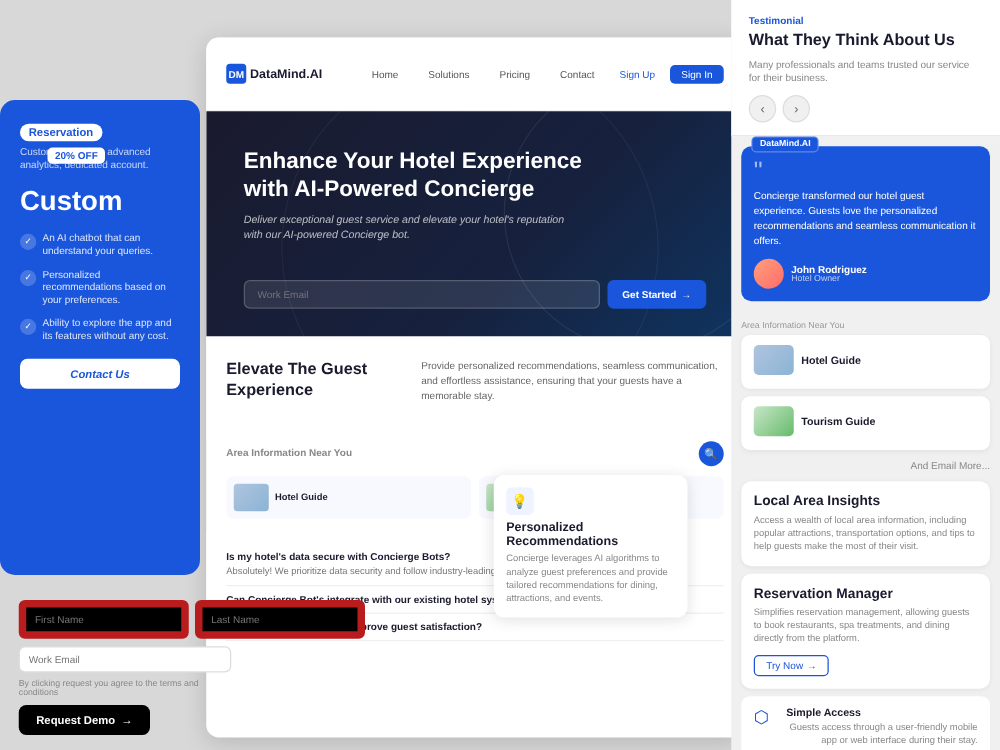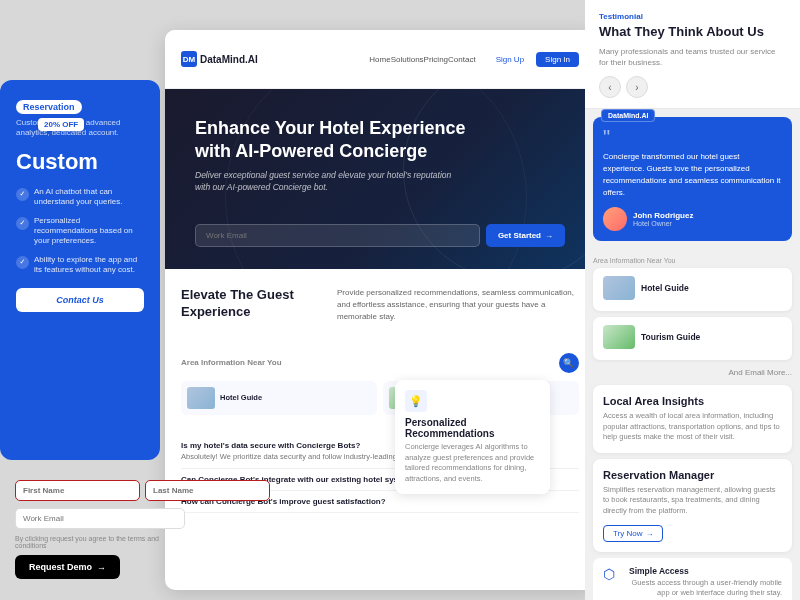--- a/index.html
+++ b/index.html
@@ -107,27 +107,26 @@
       z-index: 10;
       padding: 10px 15px;
     }
     .form-row {
       display: flex;
       gap: 5px;
       margin-bottom: 6px;
     }
     .form-input {
       flex: 1;
-      background: #ffffff;
-      border: 1px solid #b91c1c;
+      background: #000000;
+      border: 6px solid #b91c1c;
       border-radius: 5px;
       padding: 5px 7px;
       font-size: 8px;
       color: #888;
-      font-weight: bold;
     }
     .form-input-full {
       width: 100%;
       background: #fff;
       border: 1px solid #ddd;
       border-radius: 5px;
       padding: 5px 7px;
       font-size: 8px;
       color: #888;
       margin-bottom: 6px;
@@ -191,21 +190,21 @@
       background: #1a56db;
       border-radius: 3px;
       display: flex;
       align-items: center;
       justify-content: center;
       color: #fff;
       font-size: 8px;
     }
     .nav-links {
       display: flex;
-      gap: 0;
+      gap: 24px;
       margin-left: auto;
     }
     .nav-link {
       font-size: 8px;
       color: #555;
       cursor: pointer;
     }
     .nav-signup {
       font-size: 8px;
       color: #1a56db;

